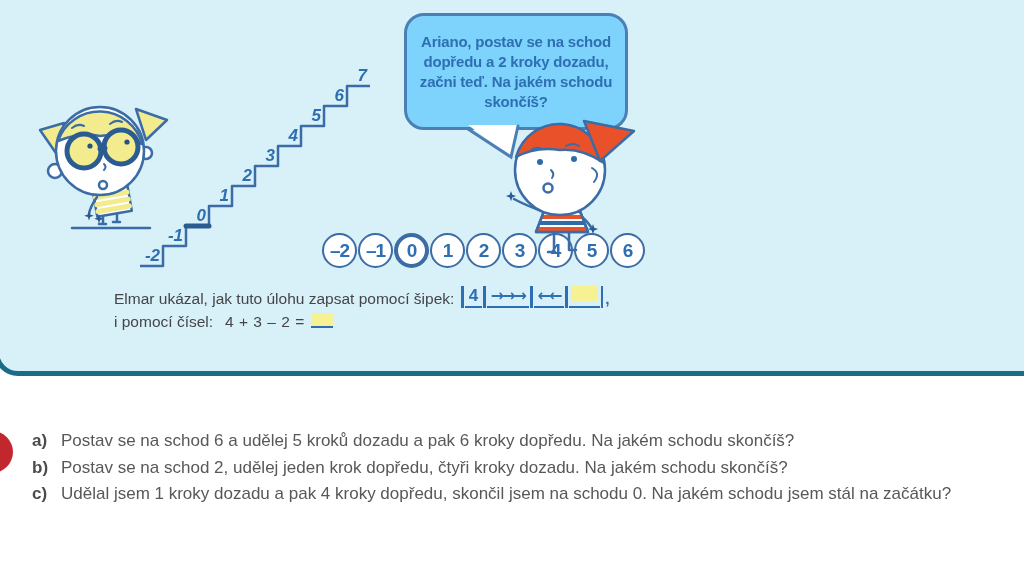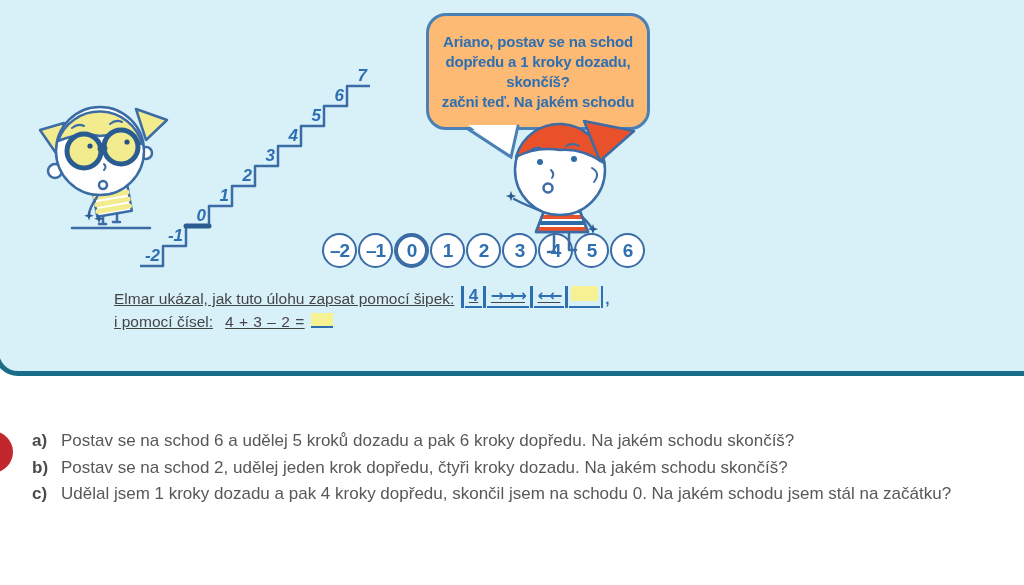--- a/index.html
+++ b/index.html
@@ -15,22 +15,22 @@
     border:5px solid #1a6d88;
     border-radius:0 0 0 24px;
     box-sizing:border-box;
   }
   .scene-svg{
     position:absolute;left:0;top:0;width:1024px;height:380px;
     z-index:6;pointer-events:none;
   }
   
   .bubble{
-    position:absolute;left:426px;top:13px;width:224px;height:117px;
-    background:#fdba74;border:3px solid #4a80b6;border-radius:20px;
+    position:absolute;left:404px;top:13px;width:224px;height:117px;
+    background:#7dd3fc;border:3px solid #4a80b6;border-radius:20px;
     box-sizing:border-box;z-index:4;
     display:flex;align-items:center;justify-content:center;
   }
   .bubble-text{
     text-align:center;color:#2e6fb2;font-size:15px;line-height:20px;
     font-weight:bold;letter-spacing:-0.2px;
   }
   
   .numline{
     position:absolute;left:322px;top:233px;display:flex;gap:1px;z-index:3;
@@ -38,21 +38,21 @@
   .num-circle{
     width:31px;height:31px;border:2.5px solid #3b6ca6;border-radius:50%;
     background:#ffffff;color:#2e6fb2;font-size:19px;font-weight:bold;
     display:flex;align-items:center;justify-content:center;
     letter-spacing:-1px;
   }
   .num-circle.hl{border-width:4.5px;width:27px;height:27px;}
   
   .elmar{
     position:absolute;left:114px;top:285px;z-index:3;
-    color:#454547;font-size:15.5px;font-weight:500;text-decoration:underline;
+    color:#454547;font-size:15.5px;font-weight:500;
   }
   .elmar-row{display:flex;align-items:flex-end;}
   .elmar-row + .elmar-row{margin-top:5px;align-items:flex-start;}
   .notation{display:inline-flex;align-items:flex-end;margin-left:6px;}
   .nbar{display:inline-block;width:2.5px;height:22px;background:#2e6fb2;margin:0 1px;}
   .nseg{
     display:inline-block;border-bottom:2.5px solid #2e6fb2;
     padding:0 4px;color:#2e6fb2;font-weight:bold;font-size:17px;
     height:21px;line-height:21px;
   }
@@ -76,23 +76,23 @@
   .ex-label{font-weight:bold;color:#4b4b4d;width:29px;flex:0 0 29px;}
 </style>
 </head>
 <body>
 
 <div class="panel"></div>
 
 <div class="bubble">
   <div class="bubble-text">
       <div>Ariano, postav se na schod</div>
-      <div>dopředu a 1 kroky dozadu,</div>
+      <div>dopředu a 2 kroky dozadu,</div>
+      <div>začni teď. Na jakém schodu</div>
       <div>skončíš?</div>
-      <div>začni teď. Na jakém schodu</div>
     </div>
 </div>
 
 <div class="numline">
     <div class="num-circle">–2</div>
     <div class="num-circle">–1</div>
     <div class="num-circle hl">0</div>
     <div class="num-circle">1</div>
     <div class="num-circle">2</div>
     <div class="num-circle">3</div>

